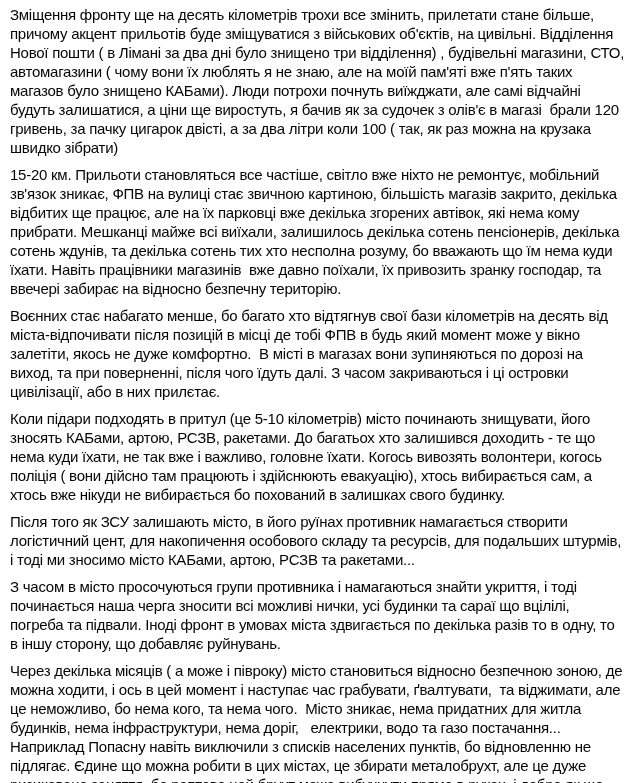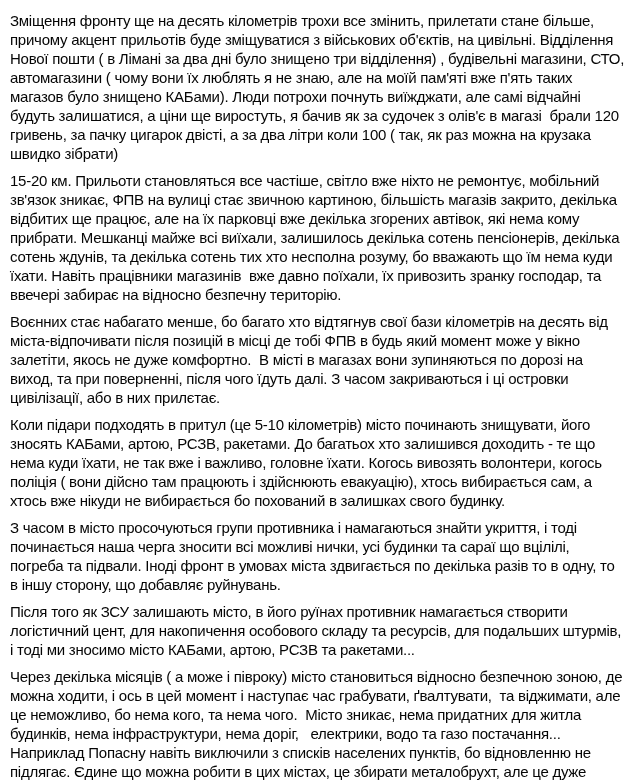--- a/index.html
+++ b/index.html
@@ -15,32 +15,32 @@
     width: 635px;
     padding: 5px 9px 8px 10px;
     font-family: "Liberation Sans", sans-serif;
     font-size: 15px;
     line-height: 19px;
     letter-spacing: -0.25px;
     color: #050505;
     background: #ffffff;
   }
   .post-body p {
-    margin: 6px 0 8px 0;
+    margin: 0 0 8px 0;
     white-space: pre-wrap;
     word-wrap: break-word;
   }
   .post-body p:last-child {
     margin-bottom: 0;
   }
 </style>
 </head>
 <body>
 
 <article class="post-body">
   <p>Зміщення фронту ще на десять кілометрів трохи все змінить, прилетати стане більше, причому акцент прильотів буде зміщуватися з військових об'єктів, на цивільні. Відділення Нової пошти ( в Лімані за два дні було знищено три відділення) , будівельні магазини, СТО, автомагазини ( чому вони їх люблять я не знаю, але на моїй пам'яті вже п'ять таких магазов було знищено КАБами). Люди потрохи почнуть виїжджати, але самі відчайні будуть залишатися, а ціни ще виростуть, я бачив як за судочек з олів'є в магазі  брали 120 гривень, за пачку цигарок двісті, а за два літри коли 100 ( так, як раз можна на крузака швидко зібрати)</p>
   <p>15-20 км. Прильоти становляться все частіше, світло вже ніхто не ремонтує, мобільний зв'язок зникає, ФПВ на вулиці стає звичною картиною, більшість магазів закрито, декілька відбитих ще працює, але на їх парковці вже декілька згорених автівок, які нема кому прибрати. Мешканці майже всі виїхали, залишилось декілька сотень пенсіонерів, декілька сотень ждунів, та декілька сотень тих хто несполна розуму, бо вважають що їм нема куди їхати. Навіть працівники магазинів  вже давно поїхали, їх привозить зранку господар, та ввечері забирає на відносно безпечну територію.</p>
   <p>Воєнних стає набагато менше, бо багато хто відтягнув свої бази кілометрів на десять від міста-відпочивати після позицій в місці де тобі ФПВ в будь який момент може у вікно залетіти, якось не дуже комфортно.  В місті в магазах вони зупиняються по дорозі на виход, та при поверненні, після чого їдуть далі. З часом закриваються і ці островки цивілізації, або в них прилєтає.</p>
   <p>Коли підари подходять в притул (це 5-10 кілометрів) місто починають знищувати, його зносять КАБами, артою, РСЗВ, ракетами. До багатьох хто залишився доходить - те що нема куди їхати, не так вже і важливо, головне їхати. Когось вивозять волонтери, когось поліція ( вони дійсно там працюють і здійснюють евакуацію), хтось вибирається сам, а хтось вже нікуди не вибирається бо похований в залишках свого будинку.</p>
+  <p>Після того як ЗСУ залишають місто, в його руїнах противник намагається створити логістичний цент, для накопичення особового складу та ресурсів, для подальших штурмів, і тоді ми зносимо місто КАБами, артою, РСЗВ та ракетами...</p>
   <p>З часом в місто просочуються групи противника і намагаються знайти укриття, і тоді починається наша черга зносити всі можливі нички, усі будинки та сараї що вцілілі, погреба та підвали. Іноді фронт в умовах міста здвигається по декілька разів то в одну, то в іншу сторону, що добавляє руйнувань.</p>
-  <p>Після того як ЗСУ залишають місто, в його руїнах противник намагається створити логістичний цент, для накопичення особового складу та ресурсів, для подальших штурмів, і тоді ми зносимо місто КАБами, артою, РСЗВ та ракетами...</p>
   <p>Через декілька місяців ( а може і півроку) місто становиться відносно безпечною зоною, де можна ходити, і ось в цей момент і наступає час грабувати, ґвалтувати,  та віджимати, але це неможливо, бо нема кого, та нема чого.  Місто зникає, нема придатних для житла будинків, нема інфраструктури, нема доріг,   електрики, водо та газо постачання... Наприклад Попасну навіть виключили з списків населених пунктів, бо відновленню не підлягає. Єдине що можна робити в цих містах, це збирати металобрухт, але це дуже ризиковане заняття, бо раптово цей брухт може вибухнути прямо в руках, і добре як що тільки руки відірве, а може і півквартала навкруги.</p>
 </article>
 
 </body></html>

